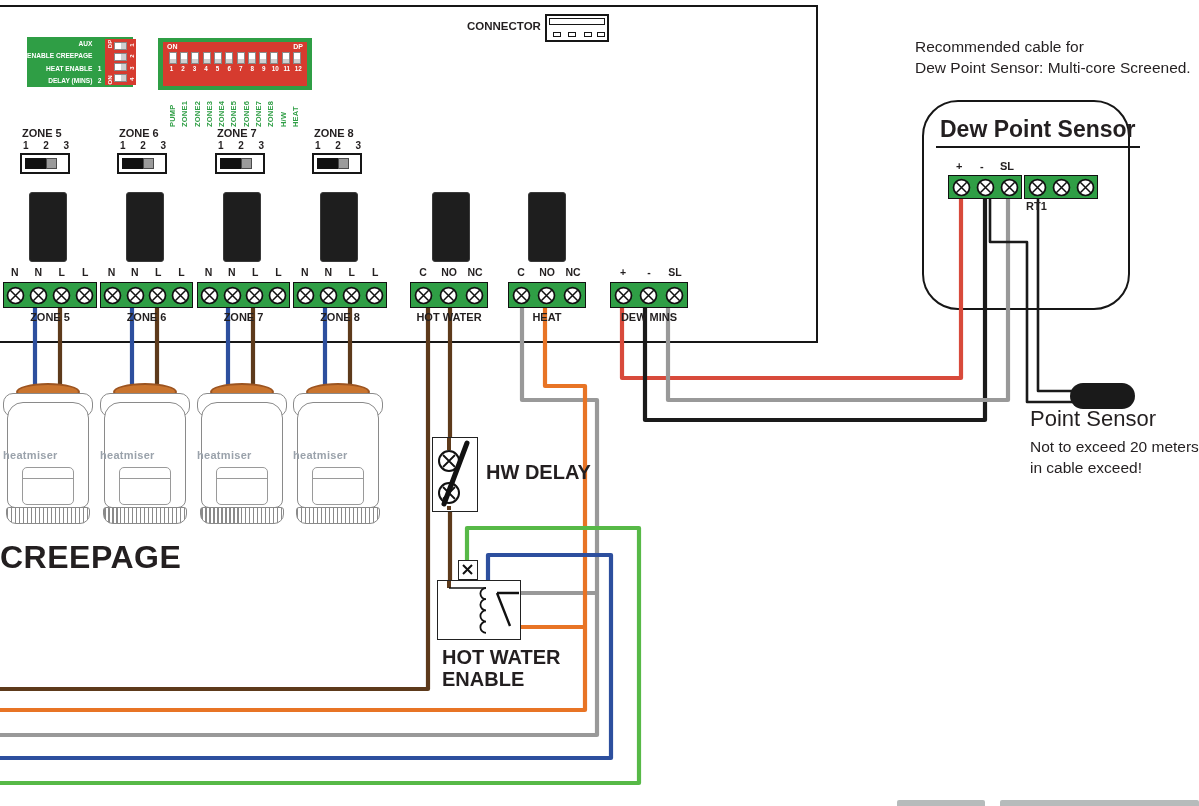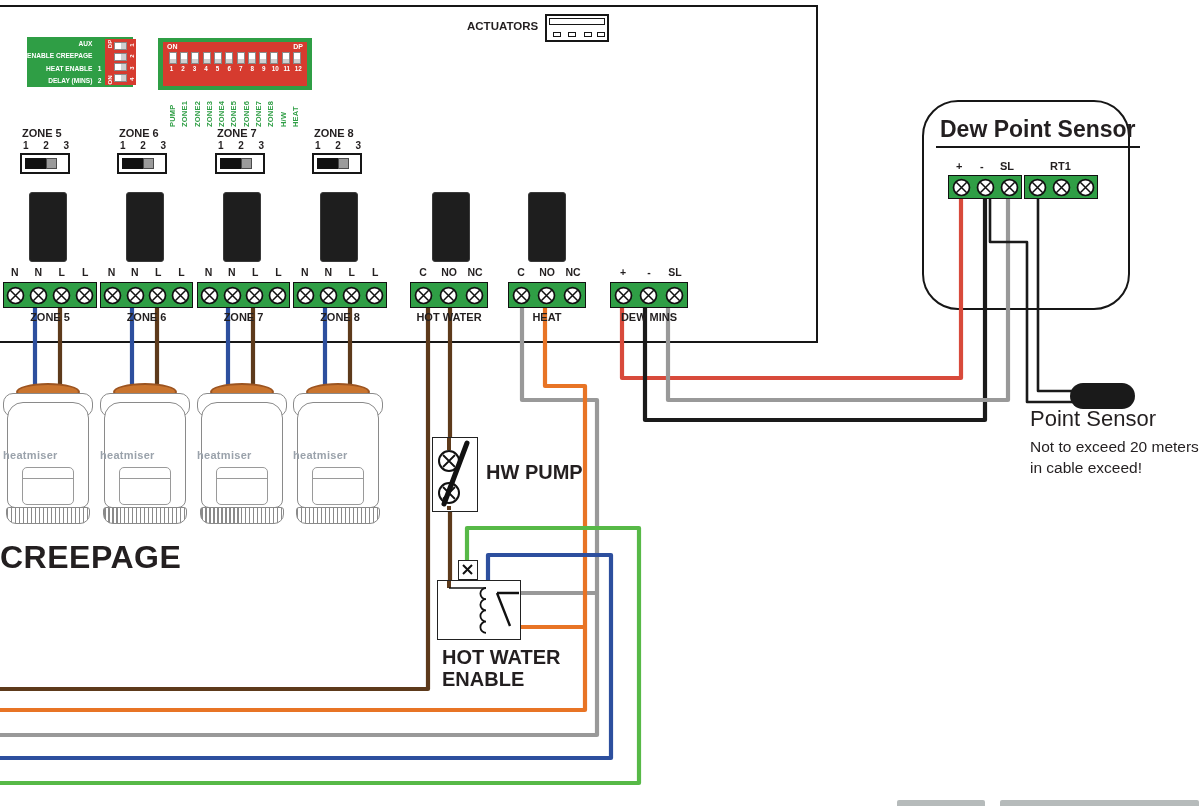--- a/index.html
+++ b/index.html
@@ -212,21 +212,21 @@
     <span>ZONE3</span>
     <span>ZONE4</span>
     <span>ZONE5</span>
     <span>ZONE6</span>
     <span>ZONE7</span>
     <span>ZONE8</span>
     <span>H/W</span>
     <span>HEAT</span>
   </div>
 
-<div class="abs" id="connector-label">ACTUATORS</div>
+<div class="abs" id="connector-label">CONNECTOR</div>
 <div class="abs" id="connector-icon">
   <span class="bar"></span>
   <span class="pin" style="left:6px"></span>
   <span class="pin" style="left:21px"></span>
   <span class="pin" style="left:37px"></span>
   <span class="pin" style="left:50px"></span>
 </div>
 
 <div id="zone-switches-root">
     <div class="abs zswitch" style="left:20px;">
@@ -521,56 +521,58 @@
         <path d="M4.5,4.5 L15.5,15.5 M15.5,4.5 L4.5,15.5" stroke="#111" stroke-width="1.6"></path>
       </svg>
       <svg class="term" viewBox="0 0 20 20">
         <circle cx="10" cy="10" r="8.4" fill="#fff" stroke="#111" stroke-width="1.8"></circle>
         <path d="M4.5,4.5 L15.5,15.5 M15.5,4.5 L4.5,15.5" stroke="#111" stroke-width="1.6"></path>
       </svg>
     </div>
     <div class="abs dew-pin" style="left:956px;">+</div>
     <div class="abs dew-pin" style="left:980px;">-</div>
     <div class="abs dew-pin" style="left:1000px;">SL</div>
-    <div class="abs dew-pin" style="left:1050px;">RT1</div>
+    <div class="abs dew-pin" style="left:1026px;margin-top:40px;">RT1</div>
   </div>
 
 <div class="abs" id="actuators-label">CREEPAGE</div>
 
 <div class="abs" id="hw-stat-box">
   <svg width="43" height="72" viewBox="0 0 43 72">
     <path d="M16,0 V12 M16,68 V72" stroke="#5d3a1b" stroke-width="4" fill="none"></path>
     <circle cx="16" cy="23" r="10" fill="#fff" stroke="#111" stroke-width="2"></circle>
     <path d="M10,17 L22,29 M22,17 L10,29" stroke="#111" stroke-width="1.8"></path>
     <circle cx="16" cy="55" r="10" fill="#fff" stroke="#111" stroke-width="2"></circle>
     <path d="M10,49 L22,61 M22,49 L10,61" stroke="#111" stroke-width="1.8"></path>
     <path d="M34,5 L11,66" stroke="#111" stroke-width="5" stroke-linecap="round" fill="none"></path>
   </svg>
 </div>
-<div class="abs" id="hw-stat-label">HW PUMP</div>
+<div class="abs" id="hw-stat-label">HW DELAY</div>
 
 <div class="abs" id="xbox">
   <svg width="17" height="17" viewBox="0 0 17 17">
       <path d="M4,4 L13,13 M13,4 L4,13" stroke="#111" stroke-width="2"></path>
     </svg>
 </div>
 <div class="abs" id="valve-box">
   <svg width="81" height="57" viewBox="0 0 81 57">
     <path d="M11,0 V7" stroke="#5d3a1b" stroke-width="4" fill="none"></path>
     <path d="M11,7 H48" stroke="#111" stroke-width="1.6" fill="none"></path>
     <path d="M48,7 a5.6,5.6 0 1 0 0,11.2 a5.6,5.6 0 1 0 0,11.2 a5.6,5.6 0 1 0 0,11.2 a5.6,5.6 0 1 0 0,11.2" stroke="#111" stroke-width="1.8" fill="none"></path>
     <path d="M81,12 H59 M59,12 L72,45" stroke="#111" stroke-width="2.4" fill="none"></path>
   </svg>
 </div>
 <div class="abs" id="valve-label">
   <div>HOT WATER</div>
   <div>ENABLE</div>
 </div>
 
 <div class="abs" id="dew-note">
+  <div>Recommended cable for</div>
+  <div>Dew Point Sensor: Multi-core Screened.</div>
 </div>
 <div class="abs" id="flow-title">Point Sensor</div>
 <div class="abs" id="flow-warning">
   <div>Not to exceed 20 meters</div>
   <div>in cable exceed!</div>
 </div>
 
 <div class="abs graybar" style="left:897px;width:88px;"></div>
 <div class="abs graybar" style="left:1000px;width:199px;"></div>
 

